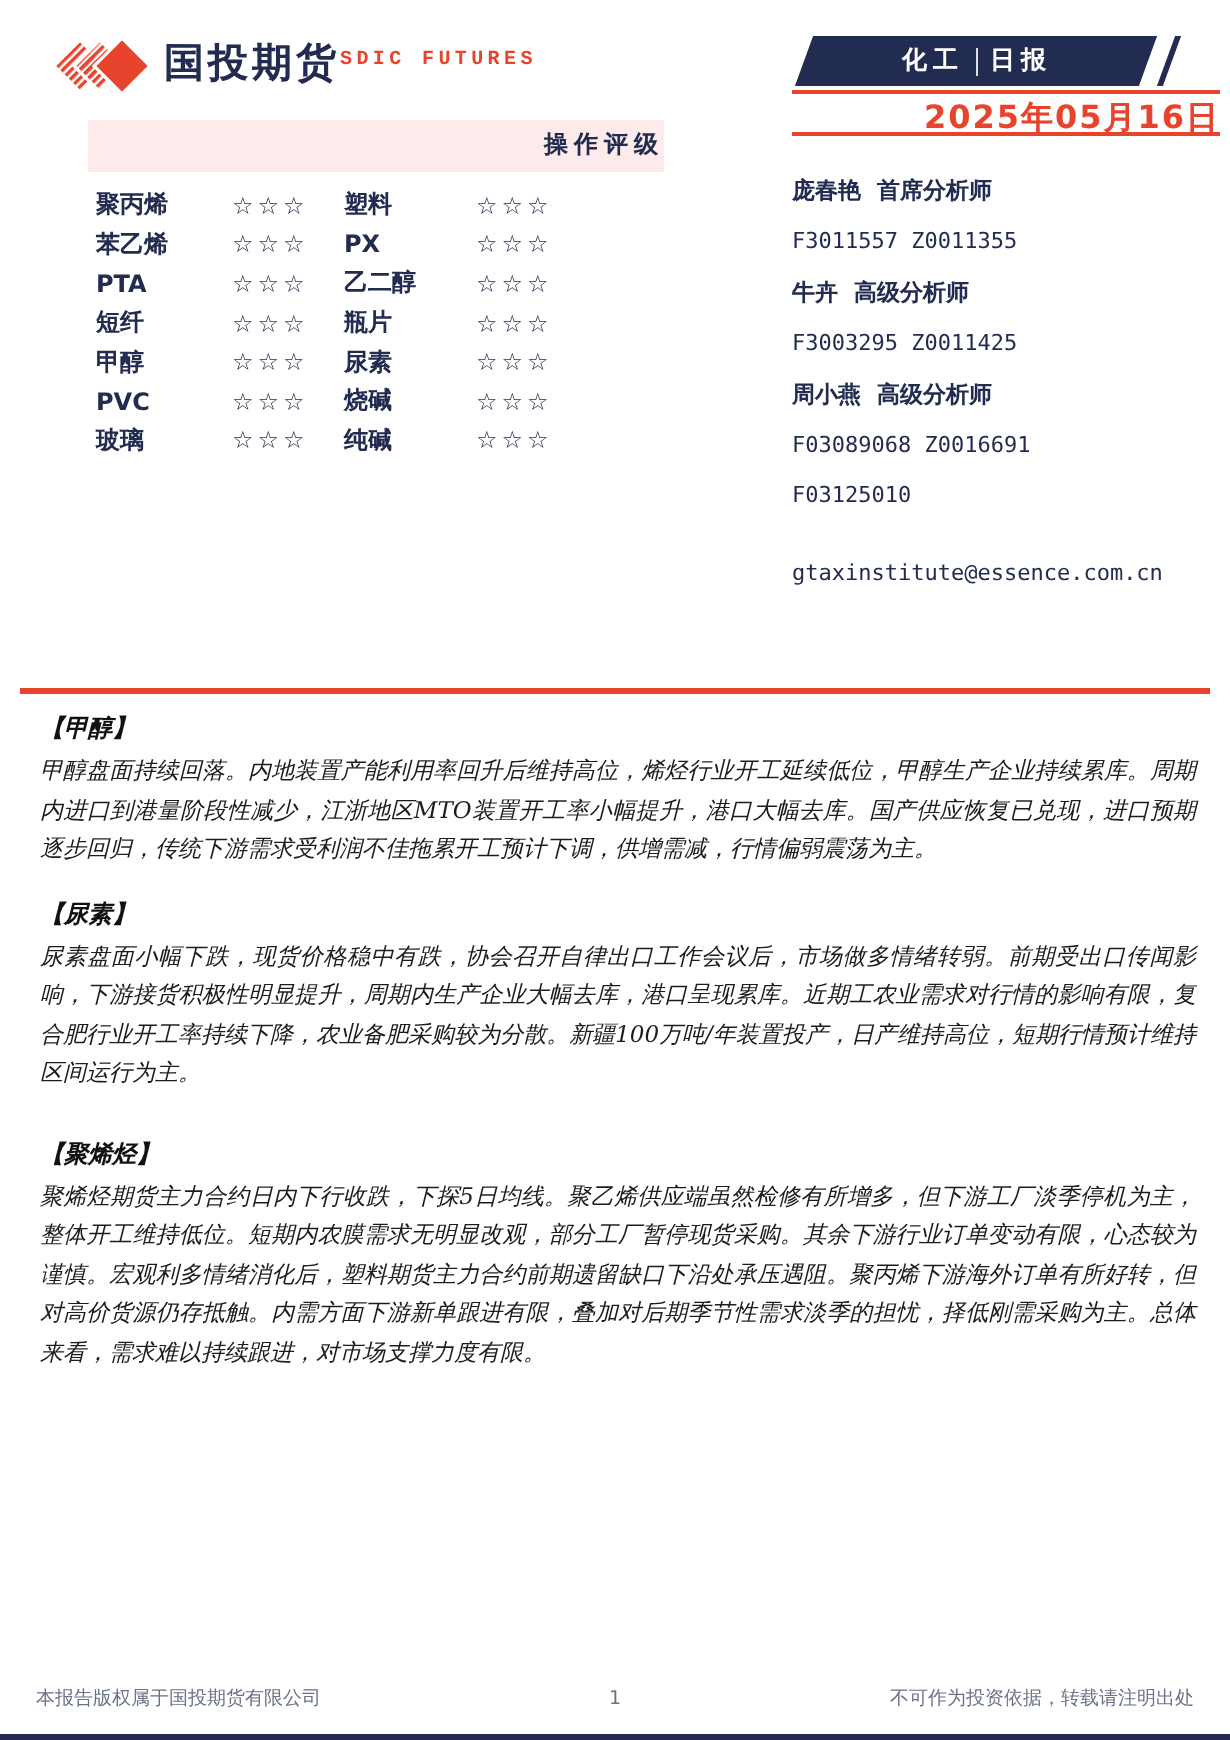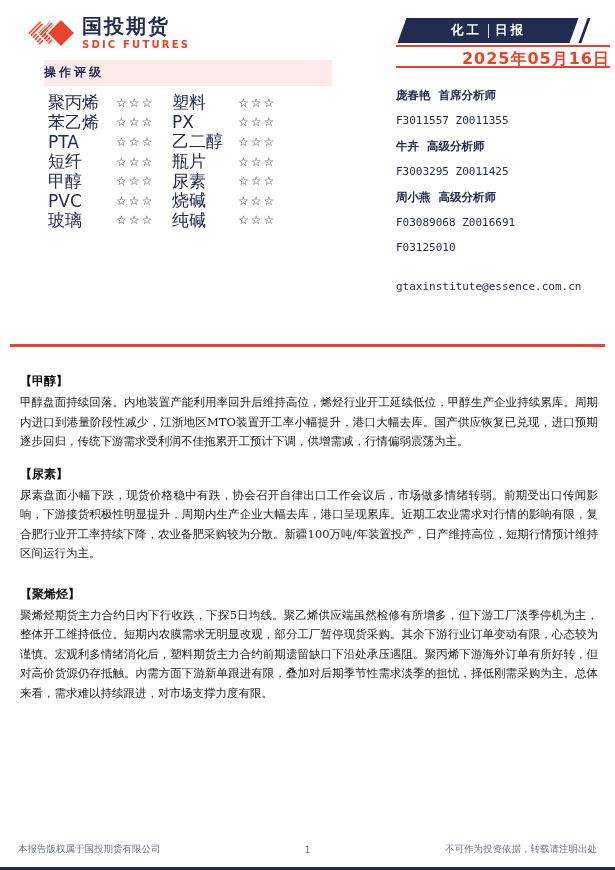--- a/index.html
+++ b/index.html
@@ -5,21 +5,21 @@
   html,body { margin:0; padding:0; background:#e9e9e9; }
   .page {
     position:relative; width:615px; height:870px; margin:0 auto;
     background:#ffffff; overflow:hidden;
     font-family:"DejaVu Sans", sans-serif; color:#222c50;
   }
 
   
   .logo { position:absolute; left:28px; top:16px; display:flex; align-items:center; }
   .logo-mark { width:48px; height:34px; }
-  .logo-txt { margin-left:6px; display:flex; flex-direction:column; }
+  .logo-txt { margin-left:6px; display:flex; flex-direction:row;font-family:Liberation Mono, monospace; }
   .logo-cn { font-size:20px; font-weight:bold; color:#222c50; letter-spacing:2px; line-height:1.05; }
   .logo-en { font-size:10px; font-weight:bold; color:#e8432c; letter-spacing:2.2px; margin-top:2px; }
 
   
   .banner {
     position:absolute; left:402px; top:18px; width:172px; height:25px;
     background:#222c50; transform:skewX(-20deg);
     display:flex; align-items:center; justify-content:center;
   }
   .banner-inner {
@@ -34,46 +34,46 @@
   .redline-banner { position:absolute; left:396px; top:45px; width:214px; height:2px; background:#e8432c; }
   .report-date {
     position:absolute; left:396px; top:49px; width:214px; text-align:right;
     color:#e8432c; font-weight:bold; font-size:16px; letter-spacing:1px;
   }
   .redline-date { position:absolute; left:396px; top:66px; width:214px; height:2px; background:#e8432c; }
 
   
   .ratings { position:absolute; left:44px; top:60px; width:288px; }
   .ratings-header {
-    background:#fdeaea; color:#222c50; font-weight:bold; text-align:left;
+    background:#fdeaea; color:#222c50; font-weight:bold; text-align:right;
     font-size:12px; padding:4px 0 5px; letter-spacing:3px;
   }
   .ratings-grid {
     display:grid; grid-template-columns:68px 56px 66px auto;
     margin-top:7px; padding-left:4px;
   }
   .ratings-grid .cell {
     height:19.6px; display:flex; align-items:center;
-    font-size:17px; color:#222c50; font-weight:normal;
+    font-size:12px; color:#222c50; font-weight:bold;
   }
   .cell.stars { letter-spacing:2px; font-size:12px; font-weight:normal; }
 
   
   .analysts { position:absolute; left:396px; top:88px; width:214px; }
   .a-row { height:25.5px; display:flex; align-items:flex-start; }
   .a-name { font-weight:bold; font-size:11.5px; color:#222c50; }
   .a-role { font-weight:bold; font-size:11.5px; color:#222c50; margin-left:8px; }
   .a-ids, .a-contact { font-family:"DejaVu Sans Mono", monospace; font-size:11px; color:#222c50; }
   .contact-block { margin-top:13px; }
 
   
   .redline-main { position:absolute; left:10px; top:344px; width:595px; height:2.5px; background:#e8432c; }
 
   
-  .body-text { position:absolute; left:20px; top:359px; width:578px; color:#1c1c1c; }
+  .body-text { position:absolute; left:20px; top:342px; width:578px; color:#1c1c1c;font-style:italic; }
   .section-heading { font-weight:bold; font-size:12px; color:#111111; margin:14px 0 3px; }
   .section-body {
     font-family:"DejaVu Serif", serif; font-size:11.5px; line-height:19.5px;
     text-align:justify; color:#1c1c1c;
   }
 
   
   .footer {
     position:absolute; left:0; bottom:14px; width:100%; box-sizing:border-box;
     padding:0 18px; display:flex; align-items:center;

